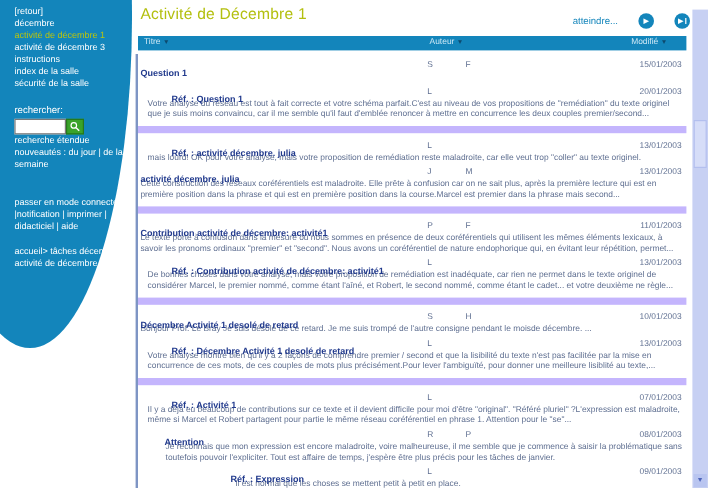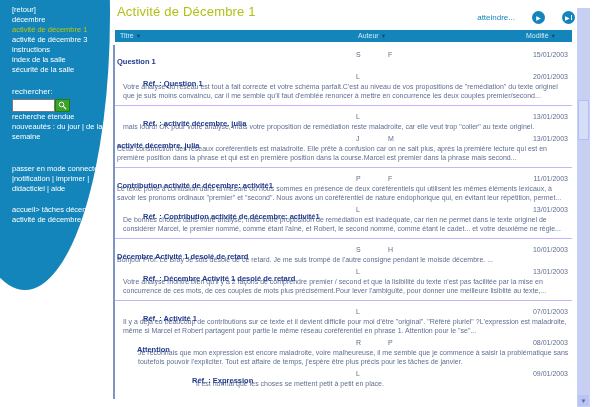--- a/index.html
+++ b/index.html
@@ -37,21 +37,21 @@
   .thead { position:absolute; left:115px; top:30px; width:457px; height:12px;
            background:#1385bb; font-size:7px; color:#cfe9f6; }
   .thead .col { position:absolute; top:2px; cursor:pointer; }
   .col-title { left:5px; } .col-author { left:243px; } .col-mod { right:16px; }
   .sort-arrow { color:#0d4a6e; font-size:5.5px; margin-left:2px; }
 
   
   .list { position:absolute; left:115px; top:44px; width:457px; }
   .list::before { content:""; position:absolute; left:-2px; top:1px; bottom:-6px; width:2px;
                   background:#7e95c4; }
-  .group { padding:3px 0 5px; border-bottom:1px solid #c4b5fd; }
+  .group { padding:3px 0 5px; border-bottom:6px solid #c4b5fd; }
   .group:last-child { border-bottom:none; }
   .trow { position:relative; height:9px; margin-top:3px; }
   .mtitle { font-size:7.5px; font-weight:bold; color:#20398c; cursor:pointer; white-space:nowrap; }
   .auth { position:absolute; top:1px; font-size:7px; color:#5f6f91; }
   .a1 { left:241px; } .a2 { left:273px; }
   .mdate { position:absolute; right:4px; top:1px; font-size:7px; color:#5f6f91; }
   .mbody { font-size:7px; line-height:9px; color:#5f6f91; margin-top:1px; padding-right:3px; }
   .lvl0 .mtitle { padding-left:2px; }  .lvl0 .mbody { padding-left:2px; }
   .lvl1 .mtitle { padding-left:28px; } .lvl1 .mbody { padding-left:8px; }
   .lvl2 .mtitle { padding-left:22px; } .lvl2 .mbody { padding-left:23px; }

